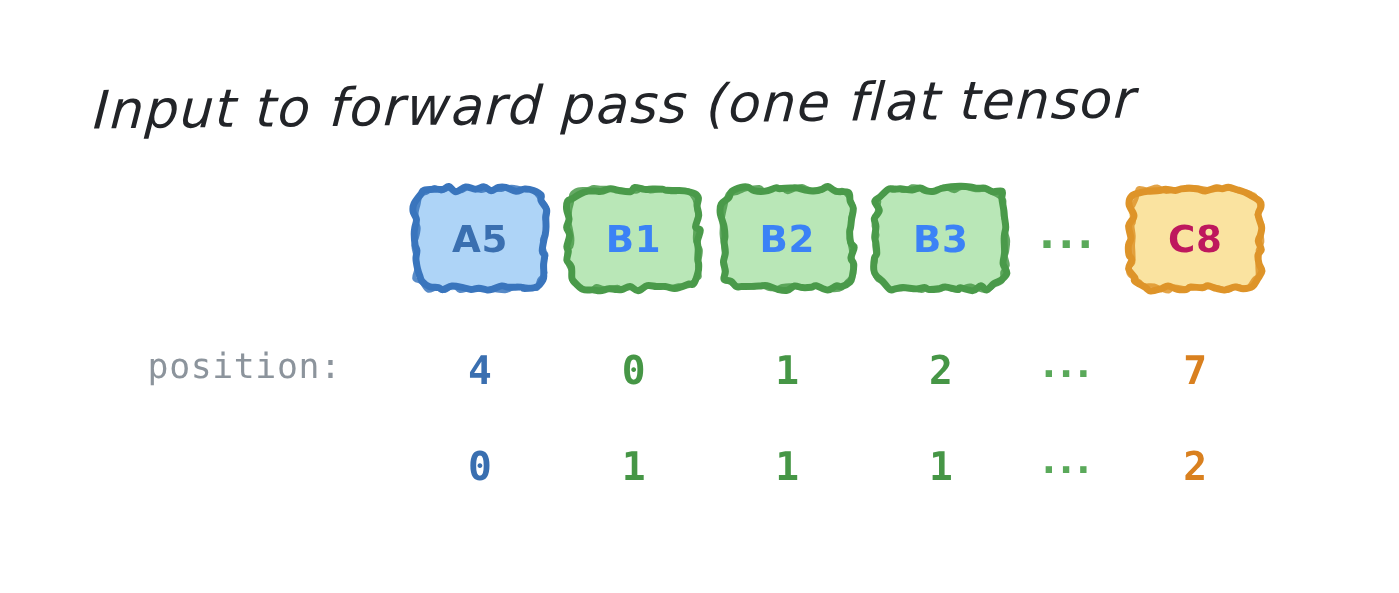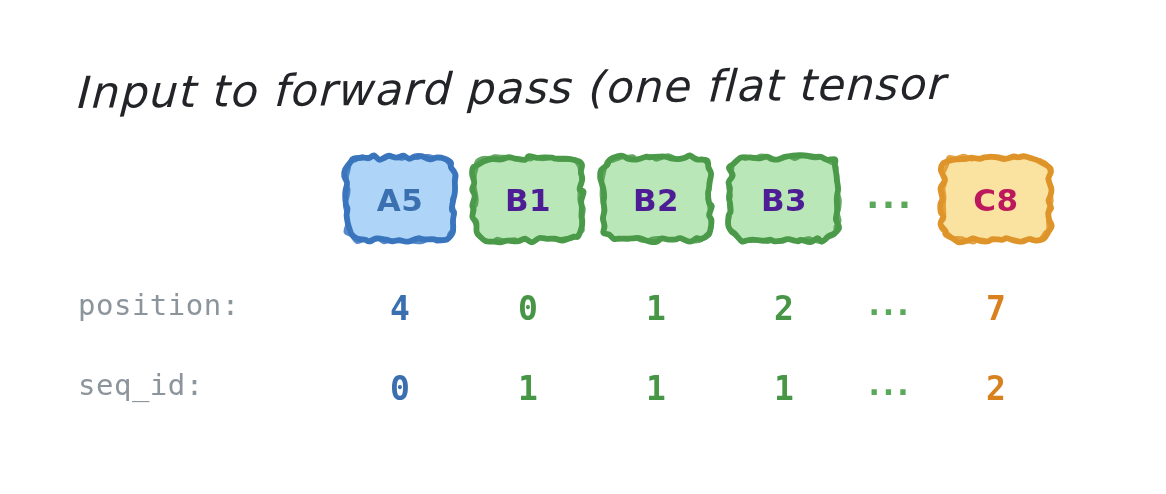--- a/index.html
+++ b/index.html
@@ -48,21 +48,21 @@
     left: 78px;
     width: 250px;
     font-family: "DejaVu Sans Mono", monospace;
     font-size: 29px;
     font-weight: 400;
     color: #8c949c;
     letter-spacing: 0.5px;
     white-space: nowrap;
   }
   .row-label.r-tokens   { top: 183px; }
-  .row-label.r-position { top: 288px; }
+  .row-label.r-position { top: 288px; margin-left: 45px; }
   .row-label.r-seq      { top: 368px; }
 
   
   .tokens-row {
     position: absolute;
     left: 336px;
     top: 152px;
     height: 96px;
     display: flex;
     align-items: center;
@@ -90,21 +90,21 @@
 
   .token-text {
     position: relative;
     z-index: 2;
     font-family: "DejaVu Sans", sans-serif;
     font-size: 31px;
     font-weight: 700;
     letter-spacing: 0.5px;
   }
   .token-text.c-blue   { color: #3a6fb0; }
-  .token-text.c-green  { color: #4c1d95; }
+  .token-text.c-green  { color: #3b82f6; }
   .token-text.c-orange { color: #be185d; }
 
   
   .ellipsis-cell {
     width: 84px;
     height: 96px;
     flex: 0 0 auto;
     display: flex;
     align-items: center;
     justify-content: center;
@@ -160,21 +160,20 @@
   }
 </style>
 </head>
 <body>
 
 <div id="canvas">
 
   <div class="title">Input to forward pass (one flat tensor</div>
 
   <div class="row-label r-position">position:</div>
-  <div class="row-label r-seq">seq_id:</div>
 
   <div class="tokens-row" id="tokens-row">
       <div class="token-cell">
         <svg class="box-svg" viewBox="0 0 112 86">
           <g transform="translate(8,5)">
             <path d="M 12.09 1.39 C 14.17 1.10, 16.68 0.49, 18.74 0.51 C 20.79 0.52, 22.37 1.63, 24.43 1.48 C 26.49 1.33, 28.95 -0.39, 31.10 -0.40 C 33.26 -0.40, 35.19 1.45, 37.38 1.44 C 39.57 1.43, 42.13 -0.31, 44.25 -0.44 C 46.37 -0.57, 48.42 0.35, 50.08 0.64 C 51.75 0.92, 52.13 1.19, 54.22 1.28 C 56.31 1.37, 60.50 1.52, 62.62 1.16 C 64.73 0.81, 65.09 -0.84, 66.90 -0.85 C 68.72 -0.86, 71.23 0.78, 73.52 1.09 C 75.80 1.39, 78.55 1.17, 80.60 0.96 C 82.64 0.75, 83.83 -0.34, 85.79 -0.17 C 87.74 0.01, 90.66 0.60, 92.33 2.00 C 94.01 3.40, 95.20 6.33, 95.82 8.24 C 96.45 10.16, 96.01 11.75, 96.08 13.51 C 96.14 15.27, 96.28 16.75, 96.20 18.81 C 96.13 20.86, 95.91 23.58, 95.62 25.84 C 95.33 28.10, 94.59 30.03, 94.48 32.40 C 94.36 34.76, 94.48 37.96, 94.95 40.05 C 95.42 42.15, 97.31 43.31, 97.32 44.94 C 97.32 46.57, 95.00 48.00, 94.98 49.83 C 94.96 51.66, 97.00 53.69, 97.22 55.94 C 97.45 58.18, 97.04 61.03, 96.33 63.30 C 95.62 65.57, 94.45 68.23, 92.95 69.55 C 91.46 70.86, 88.80 70.37, 87.37 71.21 C 85.95 72.04, 86.01 74.06, 84.43 74.58 C 82.84 75.09, 79.90 74.14, 77.86 74.28 C 75.82 74.43, 74.60 75.64, 72.19 75.44 C 69.79 75.25, 65.48 73.13, 63.44 73.13 C 61.40 73.13, 61.53 75.47, 59.95 75.43 C 58.36 75.40, 56.18 73.13, 53.92 72.91 C 51.65 72.70, 48.86 74.13, 46.34 74.14 C 43.82 74.16, 40.89 73.27, 38.80 73.00 C 36.72 72.72, 35.67 72.07, 33.83 72.48 C 31.99 72.90, 29.78 75.15, 27.79 75.48 C 25.80 75.81, 23.83 74.49, 21.90 74.45 C 19.97 74.40, 18.37 75.20, 16.20 75.22 C 14.03 75.25, 10.80 75.27, 8.88 74.59 C 6.97 73.92, 5.79 72.88, 4.70 71.17 C 3.61 69.47, 3.25 66.31, 2.34 64.38 C 1.43 62.45, -0.48 61.36, -0.77 59.58 C -1.06 57.81, 0.38 55.51, 0.61 53.72 C 0.85 51.93, 0.58 51.07, 0.65 48.85 C 0.73 46.62, 1.36 42.57, 1.05 40.37 C 0.73 38.18, -0.93 37.42, -1.25 35.69 C -1.57 33.95, -0.96 32.16, -0.87 29.97 C -0.78 27.78, -0.70 24.85, -0.72 22.55 C -0.75 20.26, -1.35 17.94, -1.01 16.20 C -0.68 14.47, 0.49 14.09, 1.31 12.14 C 2.13 10.20, 3.06 6.18, 3.90 4.53 C 4.73 2.88, 4.94 2.77, 6.31 2.25 C 7.67 1.72, 10.02 1.68, 12.09 1.39 Z" fill="#aed4f7" stroke="none"></path>
             <path d="M 14.63 0.10 C 17.02 -0.02, 18.75 0.57, 20.43 0.21 C 22.11 -0.14, 23.14 -2.32, 24.71 -2.01 C 26.29 -1.71, 27.79 1.96, 29.88 2.03 C 31.96 2.10, 34.76 -1.28, 37.21 -1.61 C 39.67 -1.94, 42.28 0.05, 44.60 0.04 C 46.92 0.03, 49.20 -1.88, 51.15 -1.68 C 53.10 -1.49, 54.54 1.12, 56.29 1.20 C 58.04 1.28, 59.82 -0.80, 61.64 -1.21 C 63.47 -1.62, 65.04 -1.71, 67.25 -1.24 C 69.45 -0.76, 72.50 1.46, 74.87 1.63 C 77.24 1.81, 79.27 -0.06, 81.45 -0.16 C 83.63 -0.27, 85.92 0.24, 87.94 0.99 C 89.95 1.75, 92.60 3.10, 93.54 4.36 C 94.48 5.63, 92.89 6.80, 93.58 8.60 C 94.27 10.40, 97.09 13.04, 97.69 15.16 C 98.29 17.28, 97.22 19.14, 97.15 21.32 C 97.09 23.50, 97.36 26.16, 97.29 28.24 C 97.22 30.33, 96.98 32.33, 96.74 33.82 C 96.51 35.31, 96.27 35.12, 95.88 37.16 C 95.50 39.21, 94.39 44.02, 94.45 46.10 C 94.51 48.18, 96.05 47.95, 96.23 49.64 C 96.40 51.33, 95.61 53.94, 95.51 56.24 C 95.41 58.54, 95.68 61.53, 95.60 63.44 C 95.53 65.35, 95.92 66.09, 95.03 67.69 C 94.15 69.28, 92.61 71.92, 90.32 73.02 C 88.02 74.11, 83.18 74.24, 81.26 74.27 C 79.33 74.31, 80.74 73.41, 78.76 73.23 C 76.79 73.06, 71.86 73.39, 69.42 73.23 C 66.99 73.07, 66.24 72.02, 64.17 72.28 C 62.10 72.55, 58.80 74.31, 57.00 74.81 C 55.21 75.31, 55.06 75.39, 53.40 75.26 C 51.75 75.12, 49.08 74.04, 47.05 73.99 C 45.03 73.94, 43.20 75.03, 41.27 74.95 C 39.34 74.87, 37.84 73.94, 35.48 73.51 C 33.12 73.09, 29.61 72.13, 27.09 72.39 C 24.57 72.64, 22.04 74.84, 20.36 75.04 C 18.69 75.25, 18.79 74.00, 17.05 73.60 C 15.31 73.20, 11.96 73.42, 9.93 72.66 C 7.90 71.90, 6.05 70.40, 4.89 69.04 C 3.72 67.68, 3.55 66.15, 2.95 64.49 C 2.35 62.82, 1.76 61.14, 1.29 59.05 C 0.83 56.97, 0.24 54.20, 0.18 52.00 C 0.12 49.79, 1.03 47.51, 0.93 45.82 C 0.82 44.12, -0.11 43.84, -0.46 41.81 C -0.80 39.78, -1.08 35.81, -1.12 33.65 C -1.16 31.49, -0.97 30.69, -0.69 28.86 C -0.41 27.02, 0.77 24.69, 0.56 22.66 C 0.34 20.63, -1.68 18.62, -1.98 16.66 C -2.28 14.71, -2.25 13.12, -1.25 10.93 C -0.25 8.75, 2.81 5.20, 4.03 3.54 C 5.26 1.87, 4.32 1.53, 6.09 0.96 C 7.86 0.39, 12.24 0.23, 14.63 0.10 Z" fill="none" stroke="#3a75bd" stroke-width="5.2" stroke-linecap="round" stroke-linejoin="round" opacity="1"></path>
             <path d="M 14.27 -1.32 C 15.99 -1.41, 17.31 1.45, 19.02 1.61 C 20.74 1.78, 22.23 -0.33, 24.55 -0.33 C 26.87 -0.33, 30.51 1.76, 32.93 1.61 C 35.35 1.46, 37.49 -0.81, 39.07 -1.22 C 40.65 -1.63, 40.79 -1.26, 42.41 -0.85 C 44.02 -0.44, 46.83 1.08, 48.75 1.24 C 50.67 1.39, 51.41 0.23, 53.94 0.10 C 56.48 -0.03, 61.73 0.65, 63.96 0.46 C 66.19 0.27, 65.75 -0.73, 67.33 -1.05 C 68.91 -1.36, 70.97 -1.72, 73.45 -1.42 C 75.92 -1.11, 80.14 0.43, 82.20 0.80 C 84.27 1.17, 84.57 0.41, 85.84 0.79 C 87.10 1.17, 88.23 1.59, 89.77 3.10 C 91.32 4.60, 93.87 8.19, 95.10 9.79 C 96.33 11.39, 96.96 10.77, 97.14 12.70 C 97.32 14.62, 96.09 19.08, 96.18 21.36 C 96.28 23.65, 97.53 24.72, 97.72 26.40 C 97.90 28.07, 97.82 29.48, 97.27 31.43 C 96.73 33.37, 94.63 35.57, 94.44 38.06 C 94.25 40.54, 95.63 44.41, 96.12 46.35 C 96.60 48.28, 97.64 47.79, 97.37 49.65 C 97.11 51.51, 94.65 55.37, 94.53 57.51 C 94.40 59.66, 97.04 60.73, 96.64 62.51 C 96.24 64.30, 93.11 66.29, 92.13 68.24 C 91.14 70.19, 92.08 73.40, 90.73 74.21 C 89.37 75.02, 86.53 73.40, 84.00 73.11 C 81.47 72.81, 77.51 72.33, 75.54 72.45 C 73.57 72.58, 73.63 73.28, 72.16 73.87 C 70.70 74.46, 69.25 75.82, 66.75 76.01 C 64.26 76.20, 59.82 75.22, 57.20 75.03 C 54.57 74.85, 52.60 74.87, 51.00 74.88 C 49.40 74.90, 49.40 75.24, 47.60 75.14 C 45.81 75.05, 42.63 74.19, 40.21 74.31 C 37.79 74.43, 35.11 76.26, 33.07 75.86 C 31.03 75.46, 29.83 71.90, 27.95 71.90 C 26.07 71.91, 23.85 75.53, 21.79 75.88 C 19.72 76.23, 17.66 74.02, 15.57 73.99 C 13.47 73.96, 11.13 76.42, 9.22 75.67 C 7.32 74.92, 5.81 70.98, 4.13 69.48 C 2.44 67.97, -0.41 68.56, -0.87 66.66 C -1.33 64.76, 1.05 60.14, 1.36 58.09 C 1.67 56.04, 1.21 55.84, 0.97 54.37 C 0.73 52.91, 0.31 51.37, -0.10 49.30 C -0.51 47.24, -1.63 44.20, -1.49 42.00 C -1.34 39.80, 0.17 38.27, 0.76 36.10 C 1.34 33.93, 2.01 30.85, 2.01 28.99 C 2.01 27.14, 1.02 26.89, 0.76 24.95 C 0.51 23.00, 0.31 19.57, 0.50 17.32 C 0.69 15.07, 1.39 13.57, 1.91 11.45 C 2.43 9.34, 2.48 6.20, 3.61 4.65 C 4.75 3.10, 6.95 3.15, 8.73 2.15 C 10.50 1.16, 12.55 -1.23, 14.27 -1.32 Z" fill="none" stroke="#3a75bd" stroke-width="3.4" stroke-linecap="round" stroke-linejoin="round" opacity="0.85"></path>
           </g>
         </svg>

